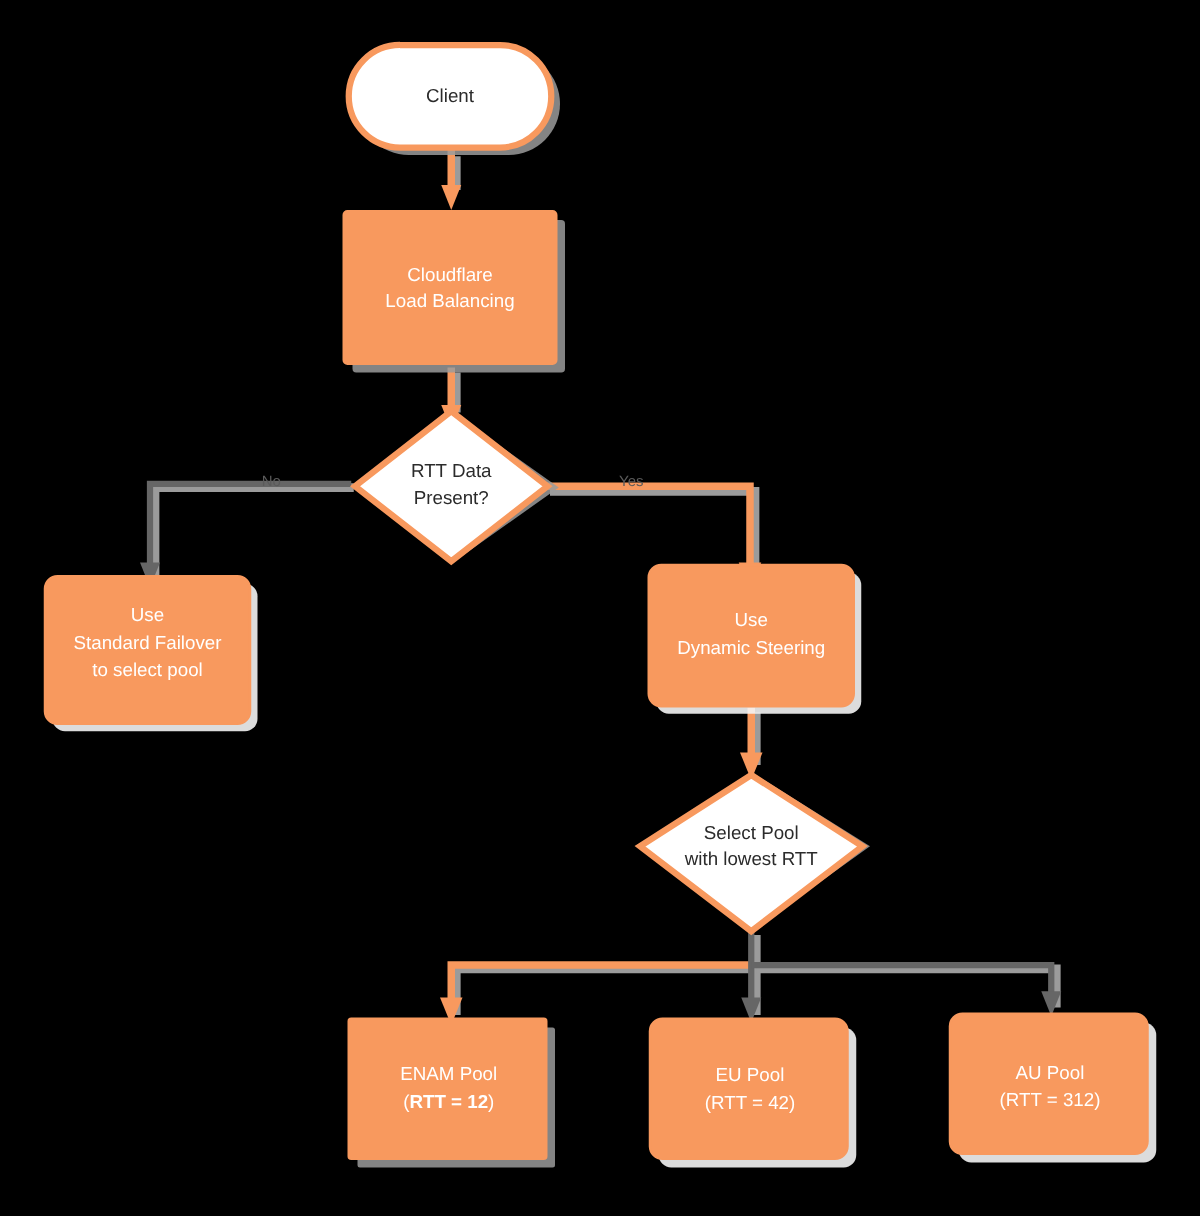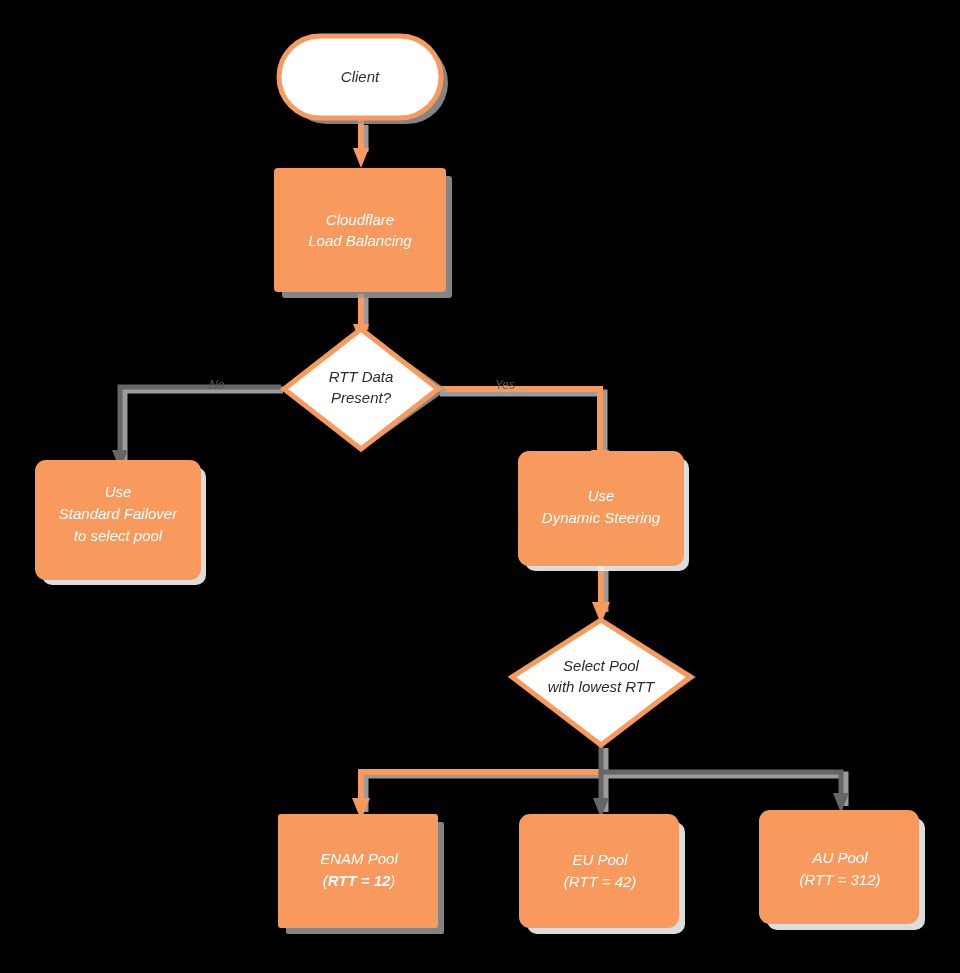--- a/index.html
+++ b/index.html
@@ -7,21 +7,20 @@
     padding: 0;
     background: #000000;
   }
   #canvas {
     position: relative;
     width: 960px;
     height: 973px;
     background: #000000;
     overflow: hidden;
     font-family: "Liberation Sans", sans-serif;
-    font-style: italic;
   }
   #flow {
     position: absolute;
     left: 0;
     top: 0;
     width: 960px;
     height: 973px;
     display: block;
   }
   .node-label {

